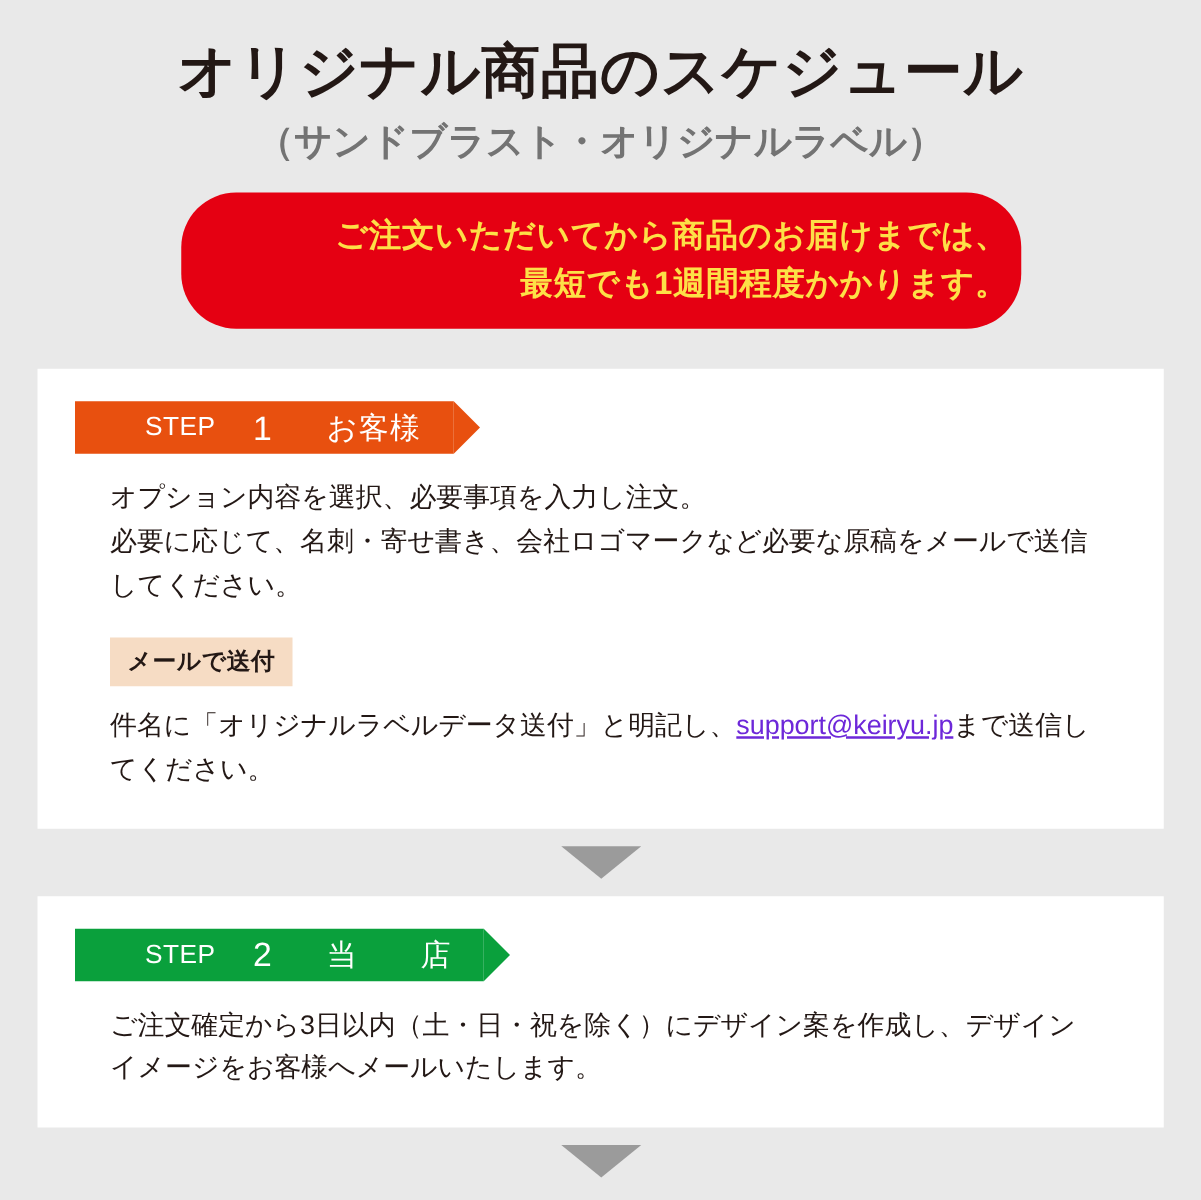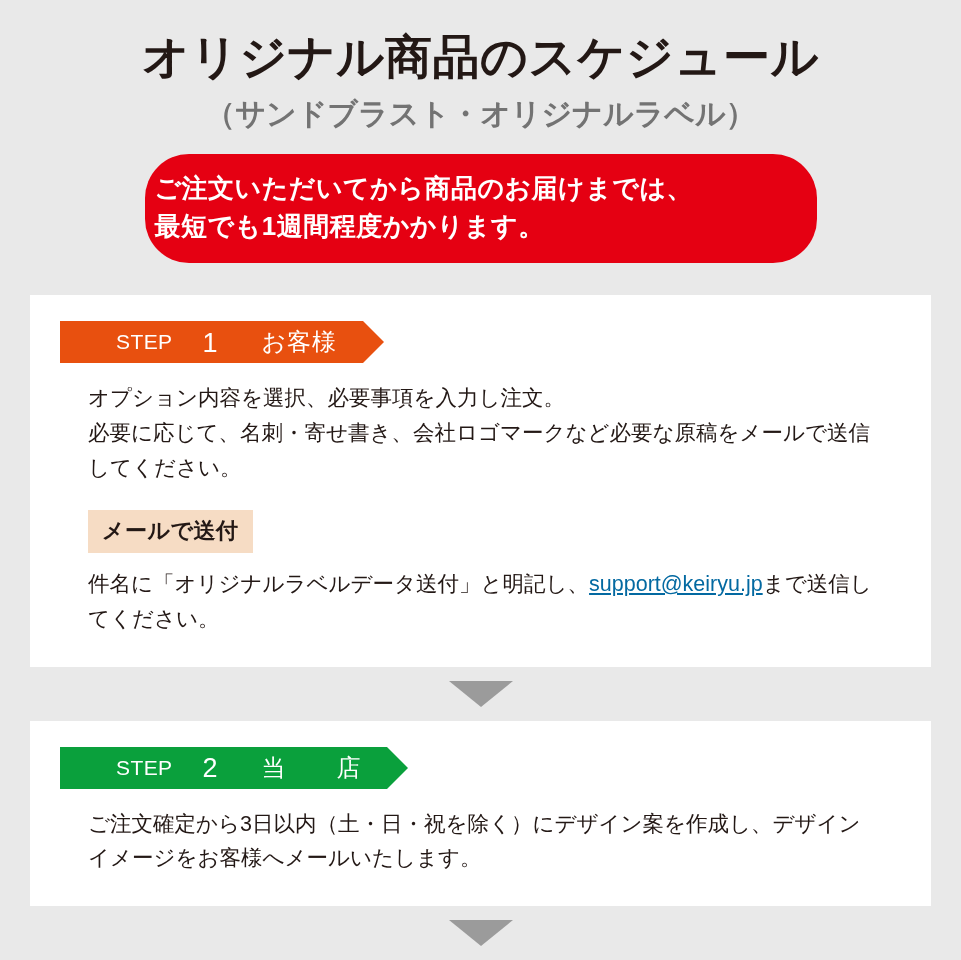--- a/index.html
+++ b/index.html
@@ -44,26 +44,26 @@
   }
 
   
   .notice-wrap {
     display: flex;
     justify-content: center;
     margin-top: 22px;
   }
   .notice {
     background: #e50012;
-    color: #ffffff;
+    color: #fde047;
     border-radius: 44px;
     width: 672px;
     padding: 16px 10px 18px 10px;
     box-sizing: border-box;
-    text-align: left;
+    text-align: right;
     font-size: 26px;
     font-weight: bold;
     line-height: 1.45;
     letter-spacing: 0.5px;
   }
   .notice div { white-space: nowrap; }
 
   
   .card {
     background: #ffffff;
@@ -125,28 +125,28 @@
     line-height: 1.62;
     color: #231815;
     margin: 18px 0 0 0;
     letter-spacing: 0px;
   }
 
   .tag {
     display: inline-block;
     background: #f6dcc4;
     color: #231815;
-    font-size: 22px;
+    font-size: 19px;
     font-weight: bold;
     padding: 6px 14px 7px 14px;
     margin-top: 24px;
     letter-spacing: 0.5px;
   }
   .mail-link {
-    color: #0369a1;
+    color: #6d28d9;
     margin-top: 32px;
   }
 
   
   .arrow-wrap {
     display: flex;
     justify-content: center;
     padding: 14px 0 14px 0;
   }
   .arrow {

